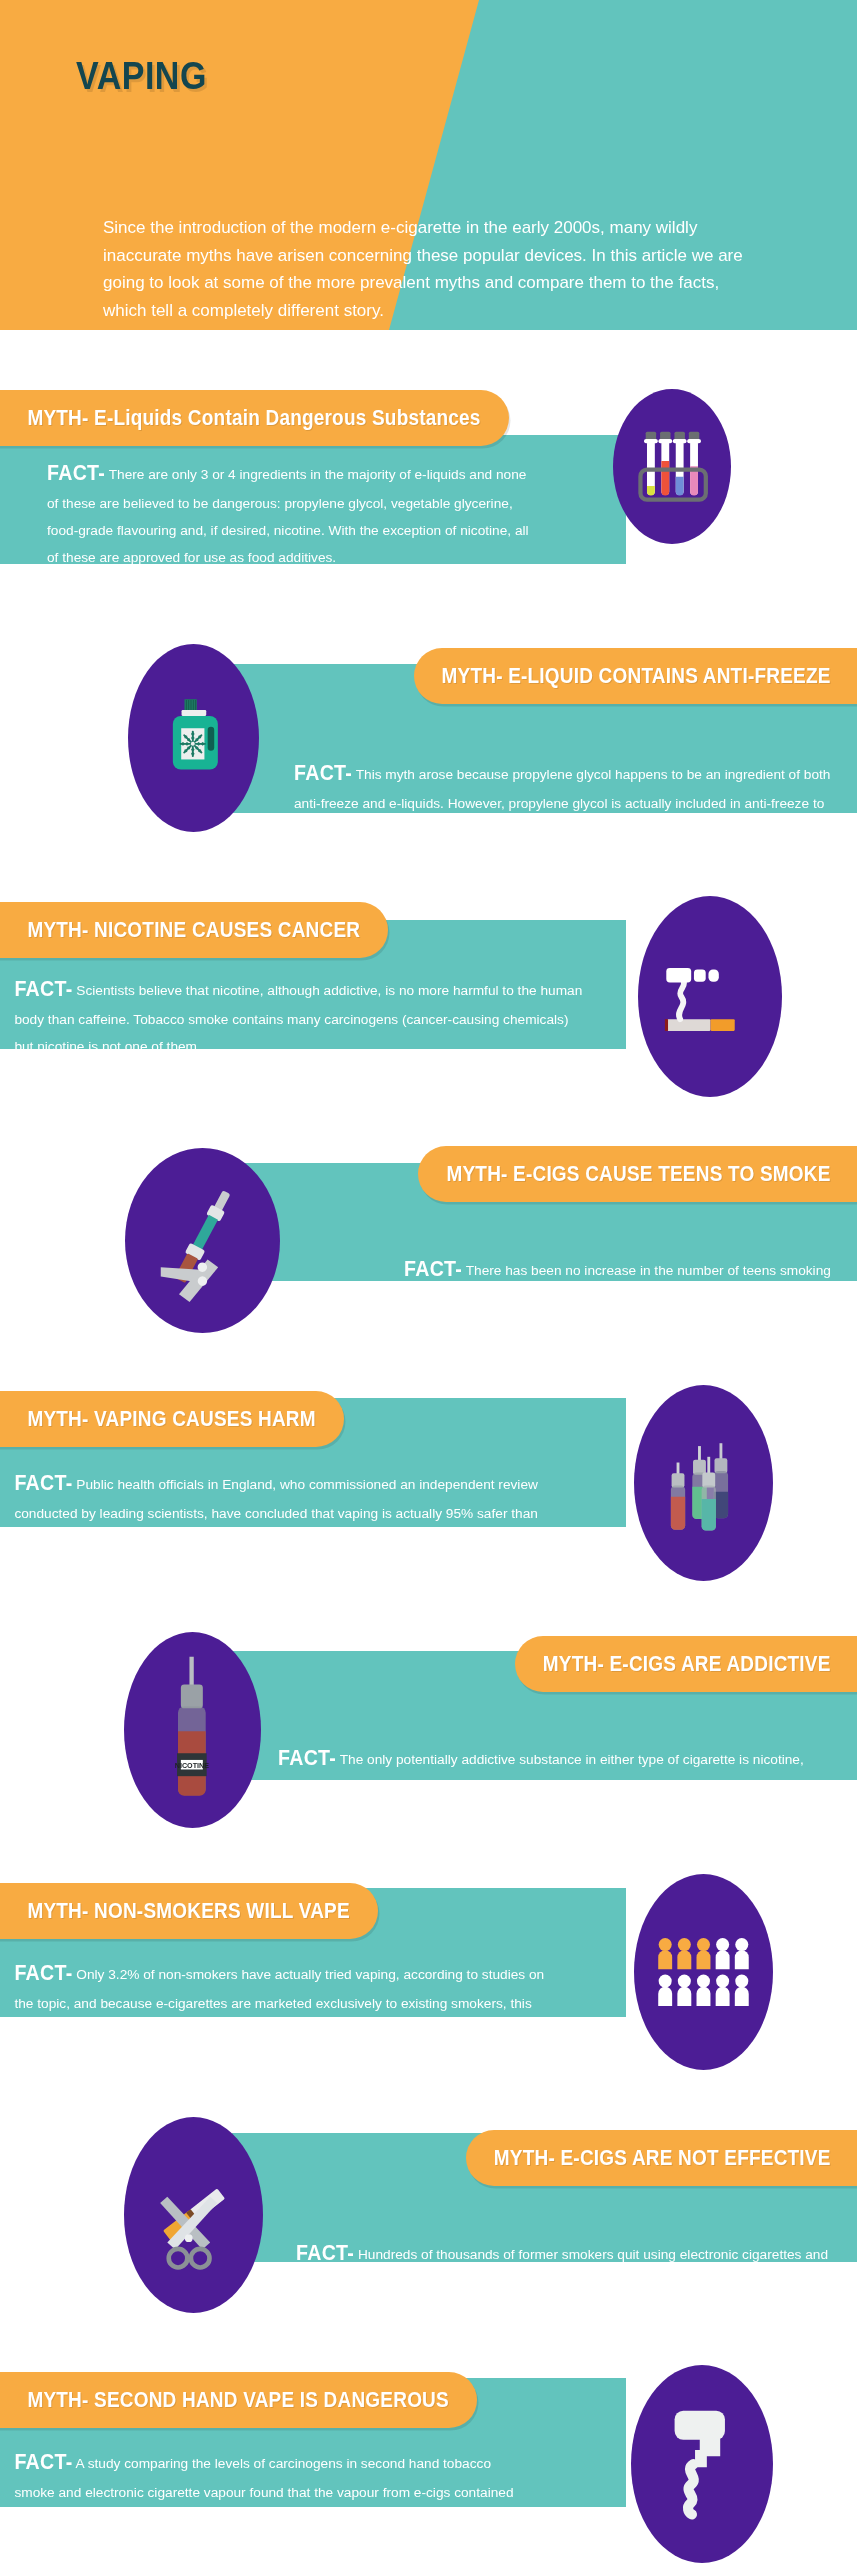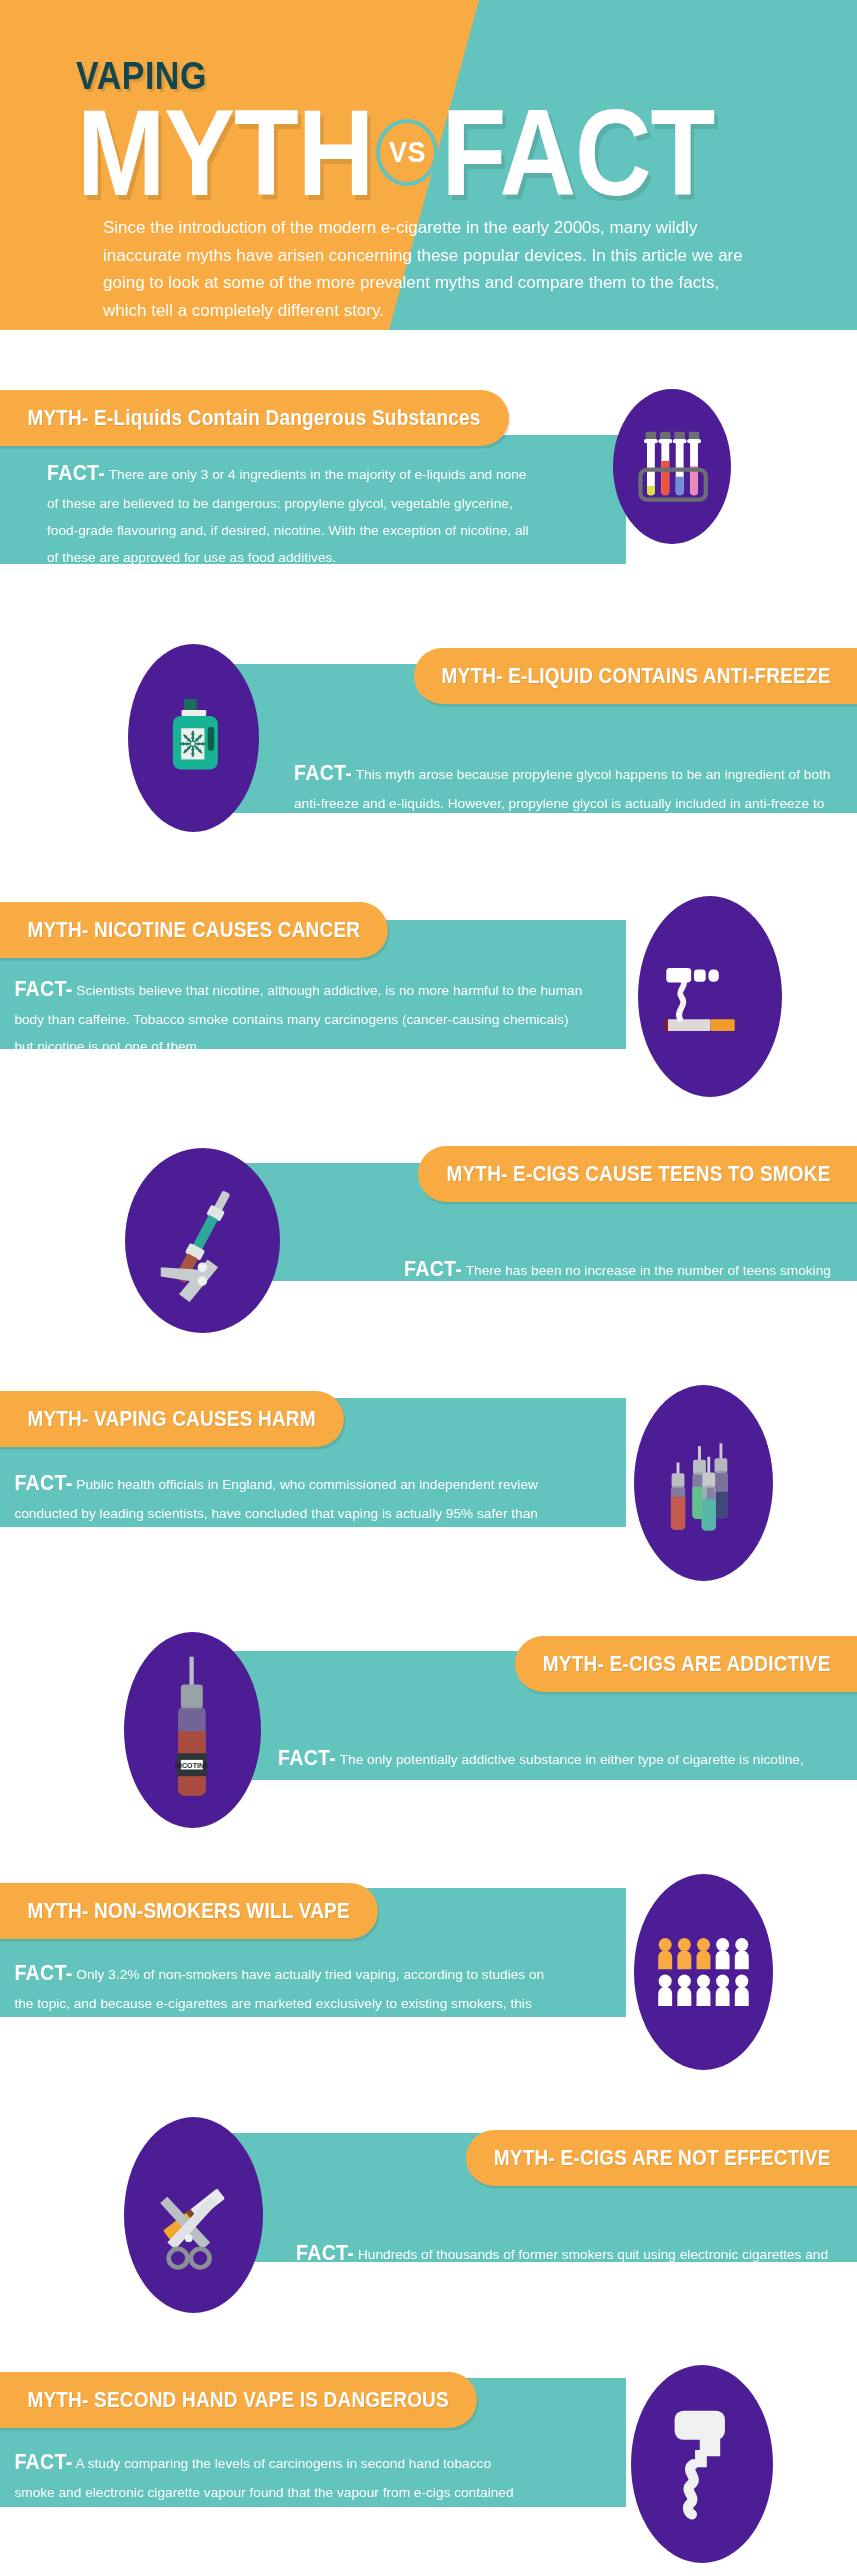--- a/index.html
+++ b/index.html
@@ -103,27 +103,20 @@
 </head>
 <body>
 
 <div class="page">
 
   <div class="header">
     <div class="bg-teal"></div>
     <div class="bg-orange"></div>
     <div class="inner">
       <div class="kicker">VAPING</div>
-      <div class="bigtitle">
-        <div class="word">MYTH</div>
-        <div class="vs-badge">
-          <span>VS</span>
-        </div>
-        <div class="word">FACT</div>
-      </div>
       <div class="intro">Since the introduction of the modern e-cigarette in the early 2000s, many wildly inaccurate myths have arisen concerning these popular devices. In this article we are going to look at some of the more prevalent myths and compare them to the facts, which tell a completely different story.</div>
     </div>
   </div>
 
   <div id="sections-root">
       <div class="band left" style="top: 435px; height: 129px; width: 626px;"></div>
       <div class="label left" style="top: 390px; left: -20.6px;">
         <div class="txt">MYTH- E-Liquids Contain Dangerous Substances</div>
       </div>
       <div class="facttext alignleft" style="top: 453px; left: 47px; width: 483px;"><span class="fact-lead">FACT-</span><span> There are only 3 or 4 ingredients in the majority of e-liquids and none of these are believed to be dangerous: propylene glycol, vegetable glycerine, food-grade flavouring and, if desired, nicotine. With the exception of nicotine, all of these are approved for use as food additives.</span></div>

